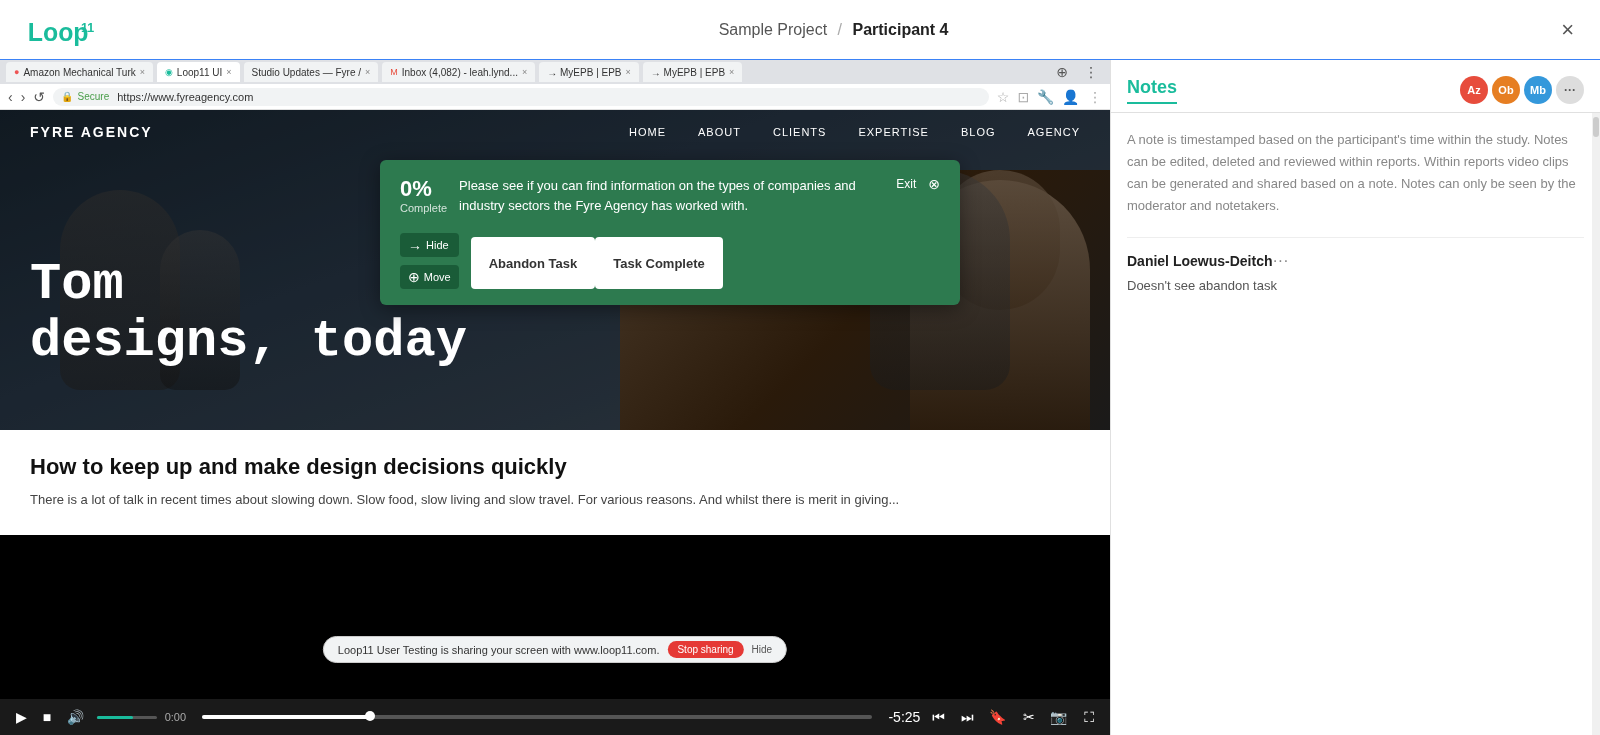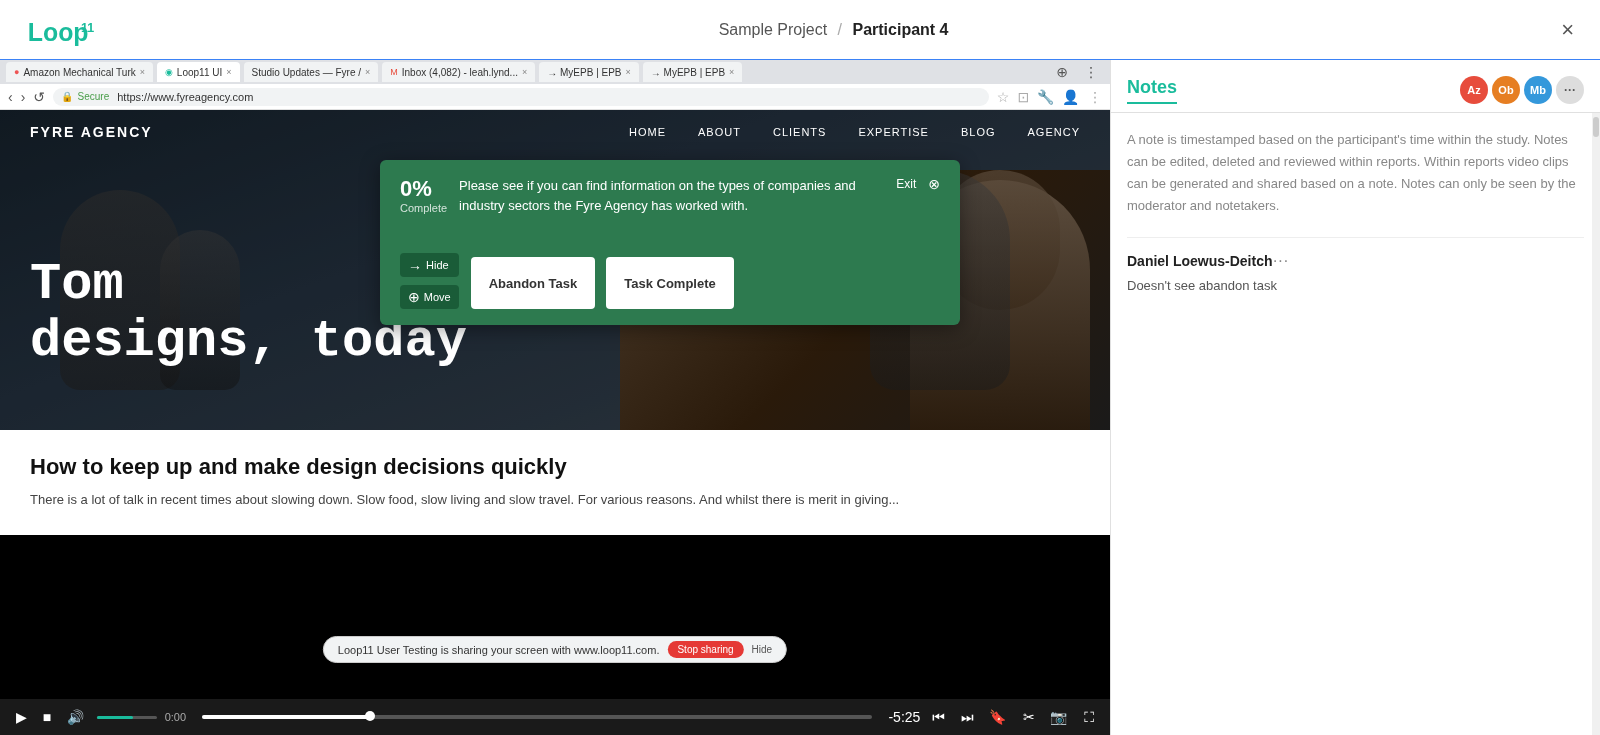--- a/index.html
+++ b/index.html
@@ -70,28 +70,28 @@
     #task-overlay {
       position: absolute; top: 50px; left: 380px; z-index: 10;
       background: #2d7a4f; border-radius: 6px; padding: 16px 20px; width: 580px;
       box-shadow: 0 4px 20px rgba(0,0,0,0.4);
     }
     #task-overlay-header { display: flex; justify-content: space-between; align-items: flex-start; margin-bottom: 12px; }
     #task-progress { color: #fff; }
     #task-percent { font-size: 22px; font-weight: 700; color: #fff; }
     #task-complete-label { font-size: 11px; color: rgba(255,255,255,0.8); }
     #task-exit { display: flex; align-items: center; gap: 12px; color: #fff; font-size: 12px; cursor: pointer; }
-    #task-description { color: #fff; font-size: 13px; line-height: 1.5; margin-bottom: 26px; flex: 1; margin-left: 12px; }
+    #task-description { color: #fff; font-size: 13px; line-height: 1.5; margin-bottom: 6px; flex: 1; margin-left: 12px; }
     #task-body { display: flex; gap: 12px; }
     #task-side-controls { display: flex; flex-direction: column; gap: 8px; }
     .task-side-btn {
       background: #1a5c38; color: #fff; border: none; border-radius: 4px; padding: 4px 8px; font-size: 11px; cursor: pointer; display: flex; align-items: center; gap: 4px; white-space: nowrap;
     }
     .task-side-icon { font-size: 14px; }
-    #task-actions { display: flex; gap: 11px; margin-top: 4px; }
+    #task-actions { display: flex; gap: 0; margin-top: 4px; }
     .task-action-btn {
       padding: 8px 18px; border-radius: 4px; font-size: 13px; font-weight: 600; cursor: pointer; border: none;
     }
     #abandon-btn { background: #fff; color: #333; }
     #complete-btn { background: #fff; color: #333; }
 
     
     #website-lower { background: #fff; padding: 24px 30px; }
     #website-lower h2 { font-size: 22px; font-weight: 800; color: #111; margin-bottom: 10px; }
     #website-lower p { font-size: 13px; color: #444; line-height: 1.6; }

